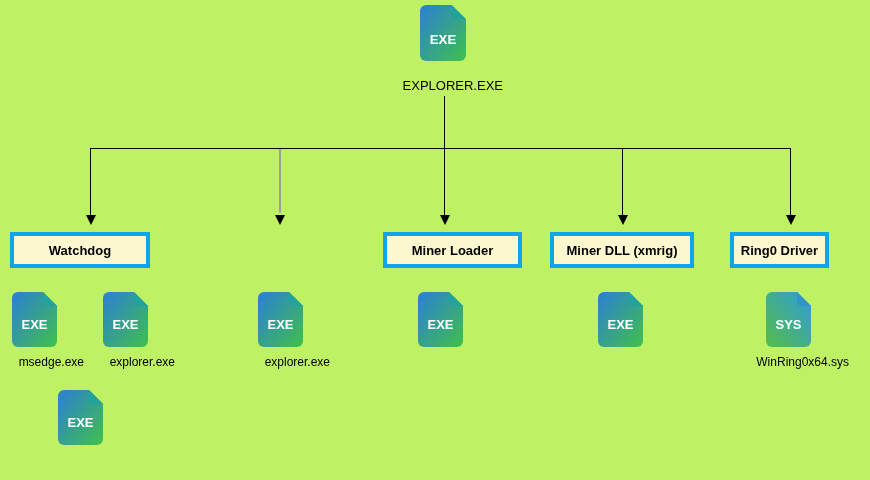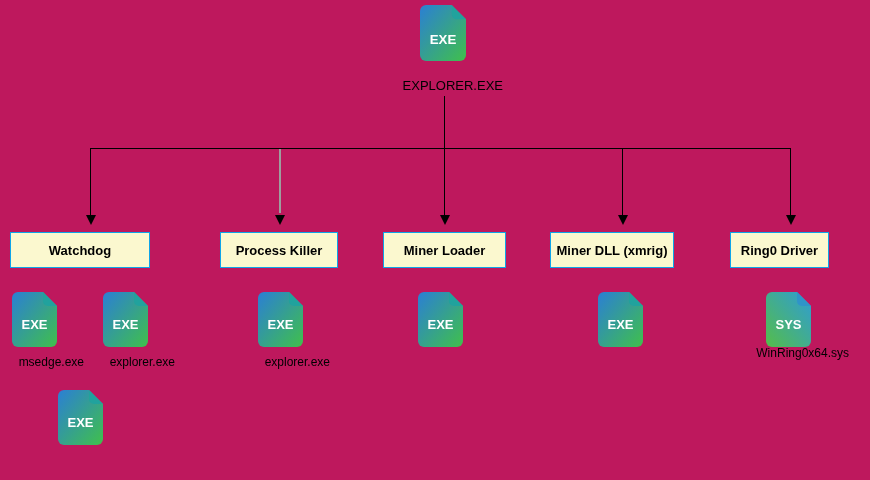--- a/index.html
+++ b/index.html
@@ -1,32 +1,32 @@
 <!DOCTYPE html>
 <html><head>
 <meta charset="utf-8">
 <style>
   html,body{margin:0;padding:0;background:#ffffff;}
   #canvas{
-    position:relative;width:870px;height:480px;background:#be185d;
+    position:relative;width:870px;height:480px;background:#bef264;
     font-family:"Liberation Sans", sans-serif;overflow:hidden;
   }
   
   .vline{position:absolute;width:1px;background:#000000;}
   .vline.gray{background:#9e9e9e;width:2px;}
   .hline{position:absolute;height:1px;background:#000000;}
   .arrowhead{
     position:absolute;width:0;height:0;
     border-left:5px solid transparent;border-right:5px solid transparent;
     border-top:10px solid #000000;
   }
   
   .gbox{
     position:absolute;top:232px;height:36px;
-    background:#fbf8cf;border:1px solid #0ea5e9;box-sizing:border-box;
+    background:#fbf8cf;border:4px solid #0ea5e9;box-sizing:border-box;
     display:flex;align-items:center;justify-content:center;
     font-size:13px;font-weight:bold;color:#000000;
   }
   
   .doc{position:absolute;width:45px;height:55px;}
   .doc.root{width:46px;height:58px;}
   .doc text{
     font-family:"Liberation Sans", sans-serif;font-size:13px;font-weight:bold;
     fill:#ffffff;
   }
@@ -75,27 +75,24 @@
 
   <div class="vline" style="left:622px;top:148px;height:68px;"></div>
   <div class="arrowhead" style="left:618px;top:215px;"></div>
 
   <div class="vline" style="left:790px;top:148px;height:68px;"></div>
   <div class="arrowhead" style="left:786px;top:215px;"></div>
 
   <div class="gbox" style="left:10px;width:140px;">
     <span>Watchdog</span>
   </div>
-  <div class="gbox" style="left:220px;width:118px;">
-    <span>Process Killer</span>
-  </div>
-  <div class="gbox" style="left:383px;width:123px;">
+  <div class="gbox" style="left:383px;width:139px;">
     <span>Miner Loader</span>
   </div>
-  <div class="gbox" style="left:550px;width:124px;">
+  <div class="gbox" style="left:550px;width:144px;">
     <span>Miner DLL (xmrig)</span>
   </div>
   <div class="gbox" style="left:730px;width:99px;">
     <span>Ring0 Driver</span>
   </div>
 
   <svg class="doc" style="left:12px;top:292px;" viewBox="0 0 45 55">
     <path d="M6 0 H31 L45 14 V49 a6 6 0 0 1 -6 6 H6 a6 6 0 0 1 -6 -6 V6 a6 6 0 0 1 6 -6 Z" fill="url(#gradExe)"></path>
     <path d="M31 0 L45 14 H36 a5 5 0 0 1 -5 -5 Z" fill="#21a29d"></path>
     <text x="22.5" y="37" text-anchor="middle">EXE</text>
@@ -132,15 +129,15 @@
     <path d="M6 0 H31 L45 14 V49 a6 6 0 0 1 -6 6 H6 a6 6 0 0 1 -6 -6 V6 a6 6 0 0 1 6 -6 Z" fill="url(#gradExe)"></path>
     <path d="M31 0 L45 14 H36 a5 5 0 0 1 -5 -5 Z" fill="#21a29d"></path>
     <text x="22.5" y="37" text-anchor="middle">EXE</text>
   </svg>
 
   <svg class="doc" style="left:766px;top:292px;" viewBox="0 0 45 55">
     <path d="M6 0 H31 L45 14 V49 a6 6 0 0 1 -6 6 H6 a6 6 0 0 1 -6 -6 V6 a6 6 0 0 1 6 -6 Z" fill="url(#gradSys)"></path>
     <path d="M31 0 L45 14 H36 a5 5 0 0 1 -5 -5 Z" fill="#2f94c9"></path>
     <text x="22.5" y="37" text-anchor="middle">SYS</text>
   </svg>
-  <div class="flabel" style="left:729px;top:346px;width:120px;">WinRing0x64.sys</div>
+  <div class="flabel" style="left:729px;top:355px;width:120px;">WinRing0x64.sys</div>
 
 </div>
 
 </body></html>

